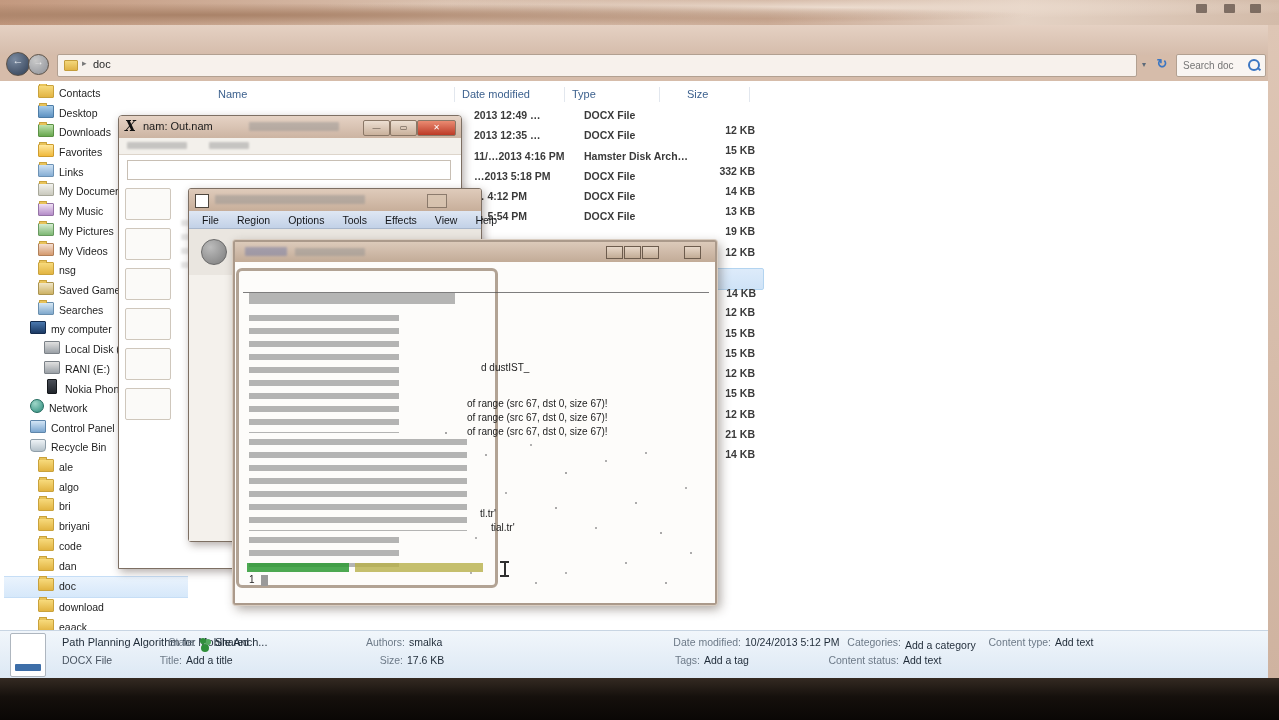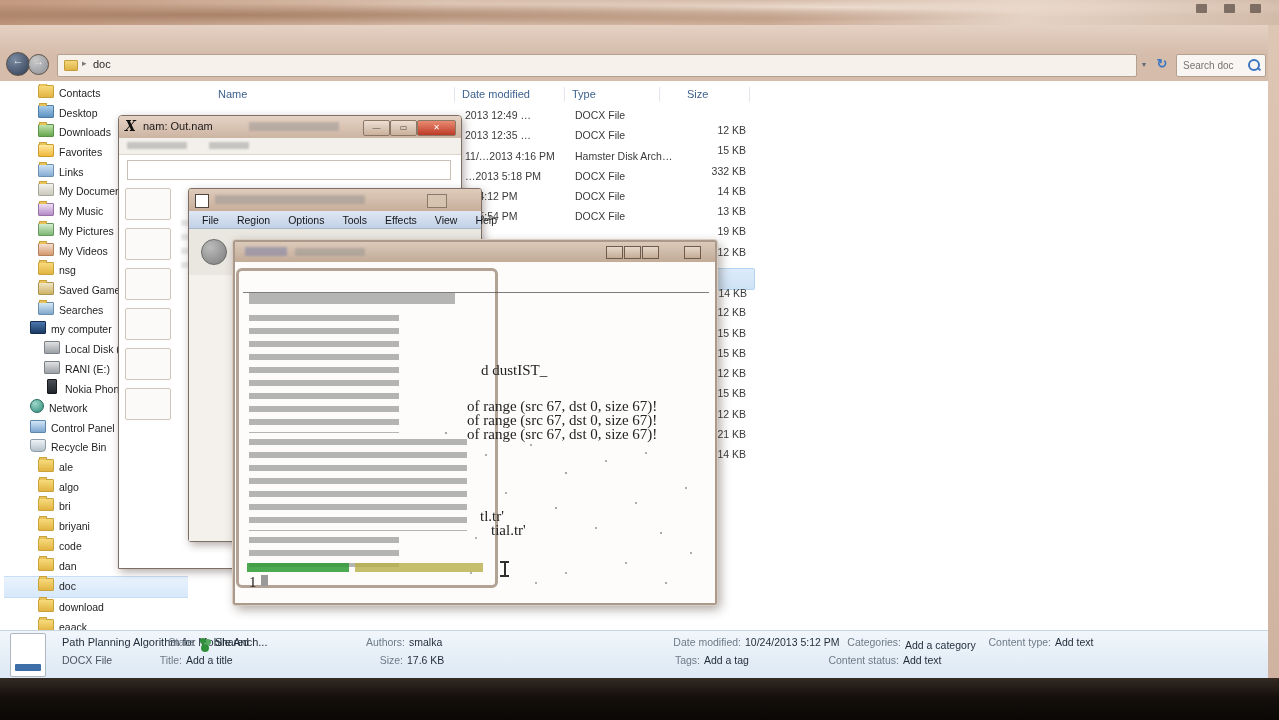--- a/index.html
+++ b/index.html
@@ -89,21 +89,21 @@
   .ic-network{background:radial-gradient(circle at 35% 30%,#9ed6c8,#2d8c7c);border-color:#20695d;border-radius:50%;width:12px;height:12px;}
   .ic-network::before{display:none;}
   .ic-control-panel{background:linear-gradient(#d3e5f6,#7ba6cf);border-color:#5f86ab;}
   .ic-control-panel::before{display:none;}
   .ic-recycle-bin{background:linear-gradient(#eef3f6,#b4c1ca);border-color:#8f9ea9;border-radius:2px 2px 4px 4px;}
   .ic-recycle-bin::before{display:none;}
 
   .hdrlbl{position:absolute;top:7px;font-size:11px;color:#3d618e;}
   .csep{position:absolute;top:6px;width:1px;height:15px;background:#e2e7ee;}
   #filerows{position:absolute;left:185px;top:25px;width:570px;height:350px;}
-  .frow{position:absolute;left:3px;width:565px;height:20px;}
+  .frow{position:absolute;left:12px;width:565px;height:20px;font-weight:bold;}
   .frow.sel{background:linear-gradient(#ddebfa,#cfe3f7);border:1px solid #b3d4f0;border-radius:2px;}
   .c-date{position:absolute;left:277px;top:3px;font-size:10.5px;color:#3a3a3a;white-space:nowrap;}
   .c-type{position:absolute;left:387px;top:3px;font-size:10.5px;color:#3a3a3a;width:108px;overflow:hidden;white-space:nowrap;}
   .c-size{position:absolute;left:458px;top:3px;width:100px;text-align:right;font-size:10.5px;color:#3a3a3a;margin-top:15px;}
 
   
   .win{position:absolute;box-shadow:2px 3px 9px rgba(55,38,28,.38);}
   .ghost{background:#8f8f8f;opacity:.45;filter:blur(1px);border-radius:1px;position:absolute;}
 
   .winA{left:118px;top:115px;width:342px;height:452px;z-index:10;border:1px solid #7d6f63;
@@ -148,21 +148,21 @@
     background:#c9b5a4;box-shadow:0 0 0 1px #d9cdc1,3px 4px 11px rgba(50,35,25,.42);}
   .winC-tb{position:absolute;left:0;top:0;right:0;height:20px;background:linear-gradient(#dccaba,#c2ab97);}
   .cbox{position:absolute;top:4px;width:15px;height:11px;border:1px solid #6d5c4d;background:linear-gradient(#e7d7c8,#c2ac96);}
   .winC-body{position:absolute;left:0;right:0;top:20px;bottom:0;background:#fdfcfa;overflow:hidden;}
   .wc-sep{position:absolute;left:8px;right:6px;top:30px;height:1px;background:#4c4c4c;opacity:.72;z-index:3;}
   .innerwin{position:absolute;left:1px;top:6px;width:256px;height:314px;border:3px solid #b2a394;border-radius:6px;
     filter:blur(.4px);z-index:2;}
   .ighead{position:absolute;left:10px;top:22px;width:206px;height:11px;background:#6e6e6e;opacity:.5;}
   .igblock{position:absolute;opacity:.5;filter:blur(.5px);
     background:repeating-linear-gradient(180deg,#6c6c6c 0 6px,transparent 6px 13px);}
-  .termline{position:absolute;font-family:Liberation Serif, serif;font-size:15px;color:#222;
+  .termline{position:absolute;font-family:Liberation Sans, sans-serif;font-size:10px;color:#222;
     white-space:pre;z-index:4;filter:blur(.2px);}
   .prompt-user{position:absolute;left:12px;top:301px;width:102px;height:9px;background:#2f9b35;opacity:.85;filter:blur(.5px);z-index:4;}
   .prompt-path{position:absolute;left:120px;top:301px;width:128px;height:9px;background:#b8b14a;opacity:.8;filter:blur(.5px);z-index:4;}
   .cursor-block{position:absolute;left:26px;top:313px;width:7px;height:11px;background:#9a9a9a;z-index:4;}
   .dotfield{position:absolute;left:210px;top:170px;width:2px;height:2px;background:#8a8a8a;border-radius:50%;z-index:1;
     box-shadow:40px 22px #909090,85px 12px #989898,120px 40px #8a8a8a,160px 28px #949494,60px 60px #9a9a9a,
     110px 75px #8e8e8e,150px 95px #969696,30px 105px #9a9a9a,190px 70px #909090,215px 100px #8c8c8c,
     240px 55px #989898,180px 130px #929292,120px 140px #9a9a9a,220px 150px #8e8e8e,90px 150px #969696,
     25px 140px #9a9a9a,200px 20px #949494,245px 120px #909090;}
   .ibeam{position:absolute;left:265px;top:299px;width:9px;height:16px;z-index:5;}

